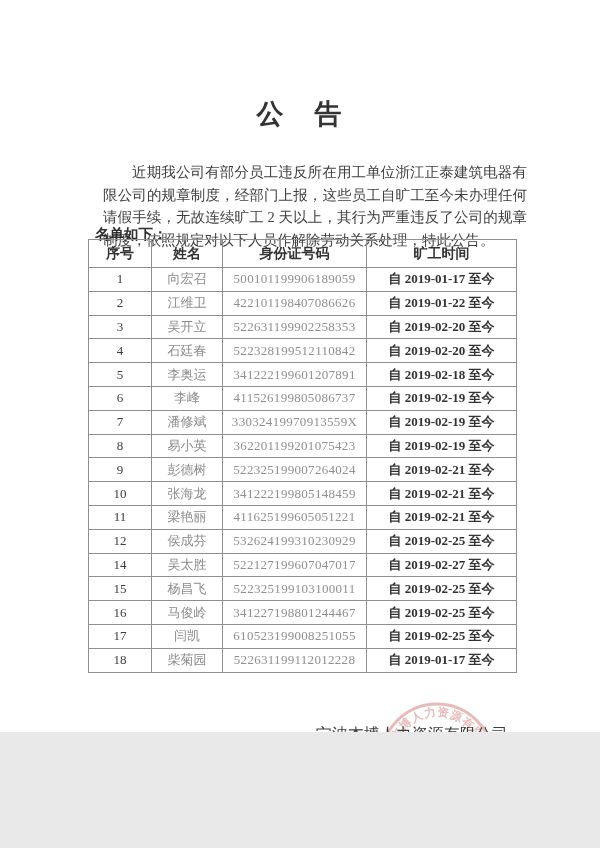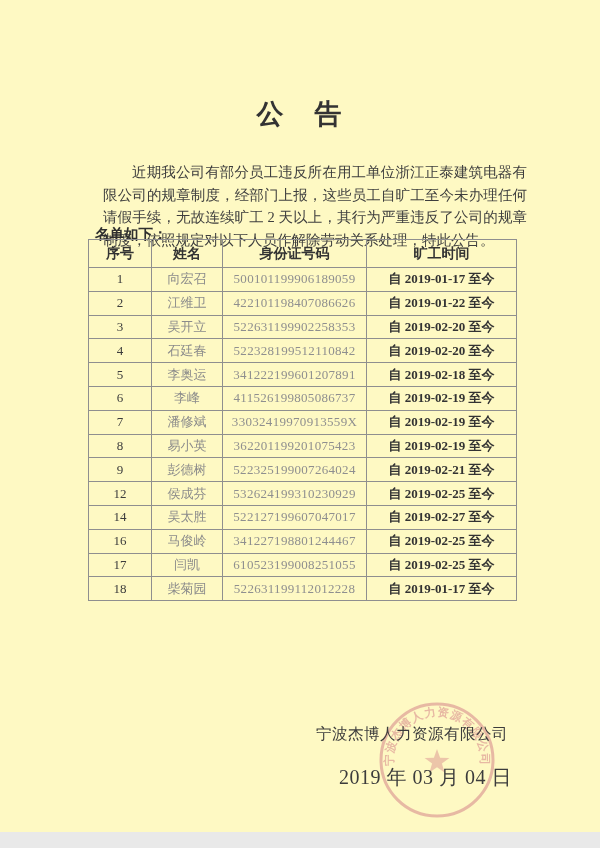--- a/index.html
+++ b/index.html
@@ -1,20 +1,20 @@
 <!DOCTYPE html>
 <html><head>
 <meta charset="utf-8">
 <style>
   html,body{margin:0;padding:0;background:#e9e9e9;}
   .page{
     position:relative;
-    width:600px;height:832px;
+    width:600px;height:732px;
     margin:0 auto;
-    background:#fef9c3;
+    background:#ffffff;
     overflow:hidden;
     font-family:"Liberation Serif","DejaVu Serif",serif;
     color:#3f3f3f;
   }
   .doc-title{
     position:absolute;top:96px;left:0;width:600px;
     margin:0;text-align:center;
     font-size:27px;font-weight:bold;color:#333;
     letter-spacing:2px;
   }
@@ -138,30 +138,48 @@
           <td class="col2">362201199201075423</td>
           <td class="col3">自 2019-02-19 至今</td>
         </tr>
         <tr>
           <td class="col0">9</td>
           <td class="col1">彭德树</td>
           <td class="col2">522325199007264024</td>
           <td class="col3">自 2019-02-21 至今</td>
         </tr>
         <tr>
+          <td class="col0">10</td>
+          <td class="col1">张海龙</td>
+          <td class="col2">341222199805148459</td>
+          <td class="col3">自 2019-02-21 至今</td>
+        </tr>
+        <tr>
+          <td class="col0">11</td>
+          <td class="col1">梁艳丽</td>
+          <td class="col2">411625199605051221</td>
+          <td class="col3">自 2019-02-21 至今</td>
+        </tr>
+        <tr>
           <td class="col0">12</td>
           <td class="col1">侯成芬</td>
           <td class="col2">532624199310230929</td>
           <td class="col3">自 2019-02-25 至今</td>
         </tr>
         <tr>
           <td class="col0">14</td>
           <td class="col1">吴太胜</td>
           <td class="col2">522127199607047017</td>
           <td class="col3">自 2019-02-27 至今</td>
+        </tr>
+        <tr>
+          <td class="col0">15</td>
+          <td class="col1">杨昌飞</td>
+          <td class="col2">522325199103100011</td>
+          <td class="col3">自 2019-02-25 至今</td>
         </tr>
         <tr>
           <td class="col0">16</td>
           <td class="col1">马俊岭</td>
           <td class="col2">341227198801244467</td>
           <td class="col3">自 2019-02-25 至今</td>
         </tr>
         <tr>
           <td class="col0">17</td>
           <td class="col1">闫凯</td>

